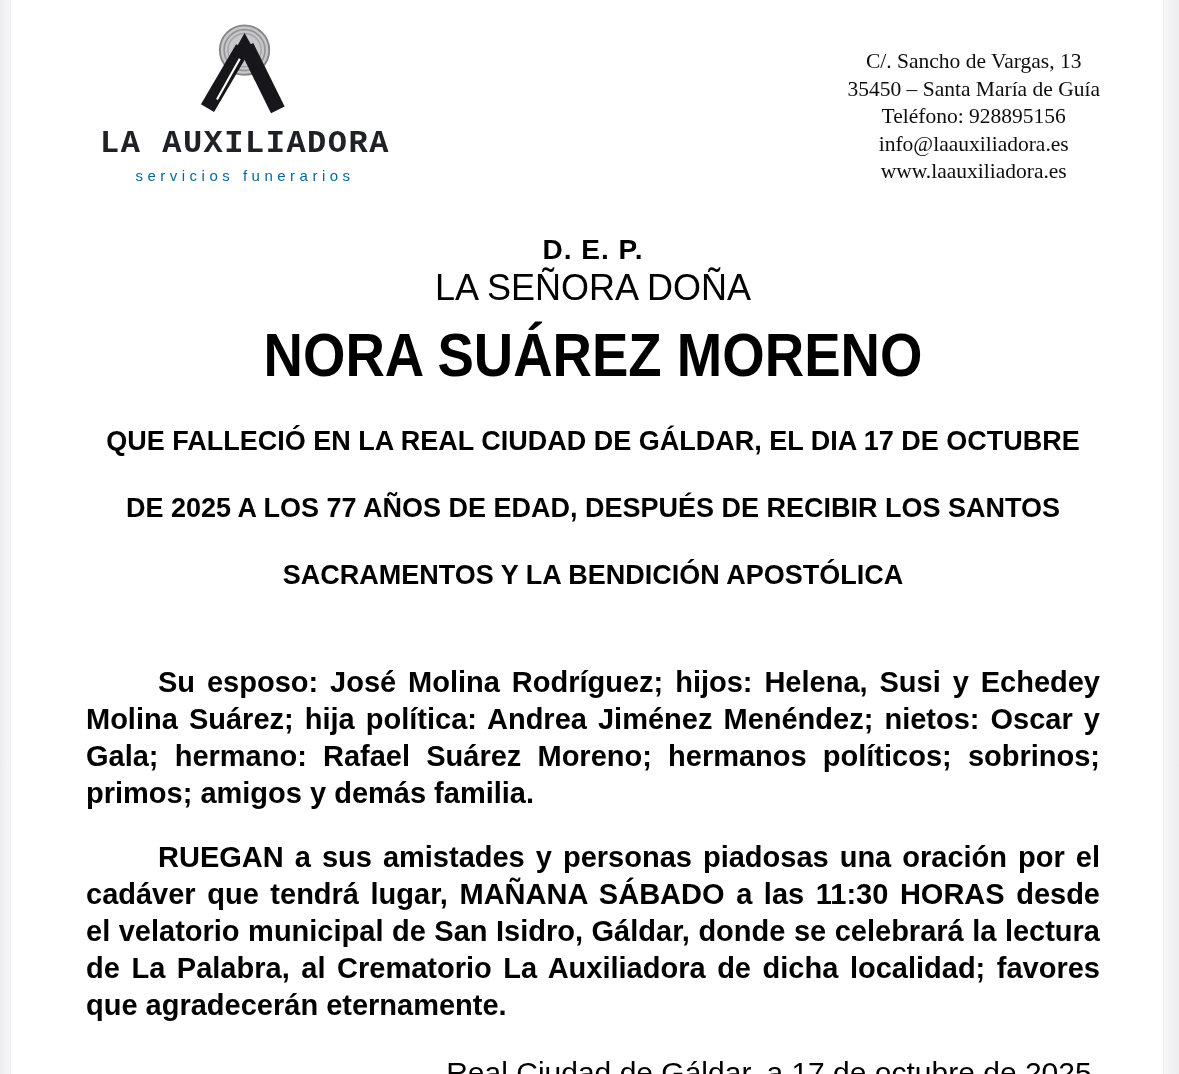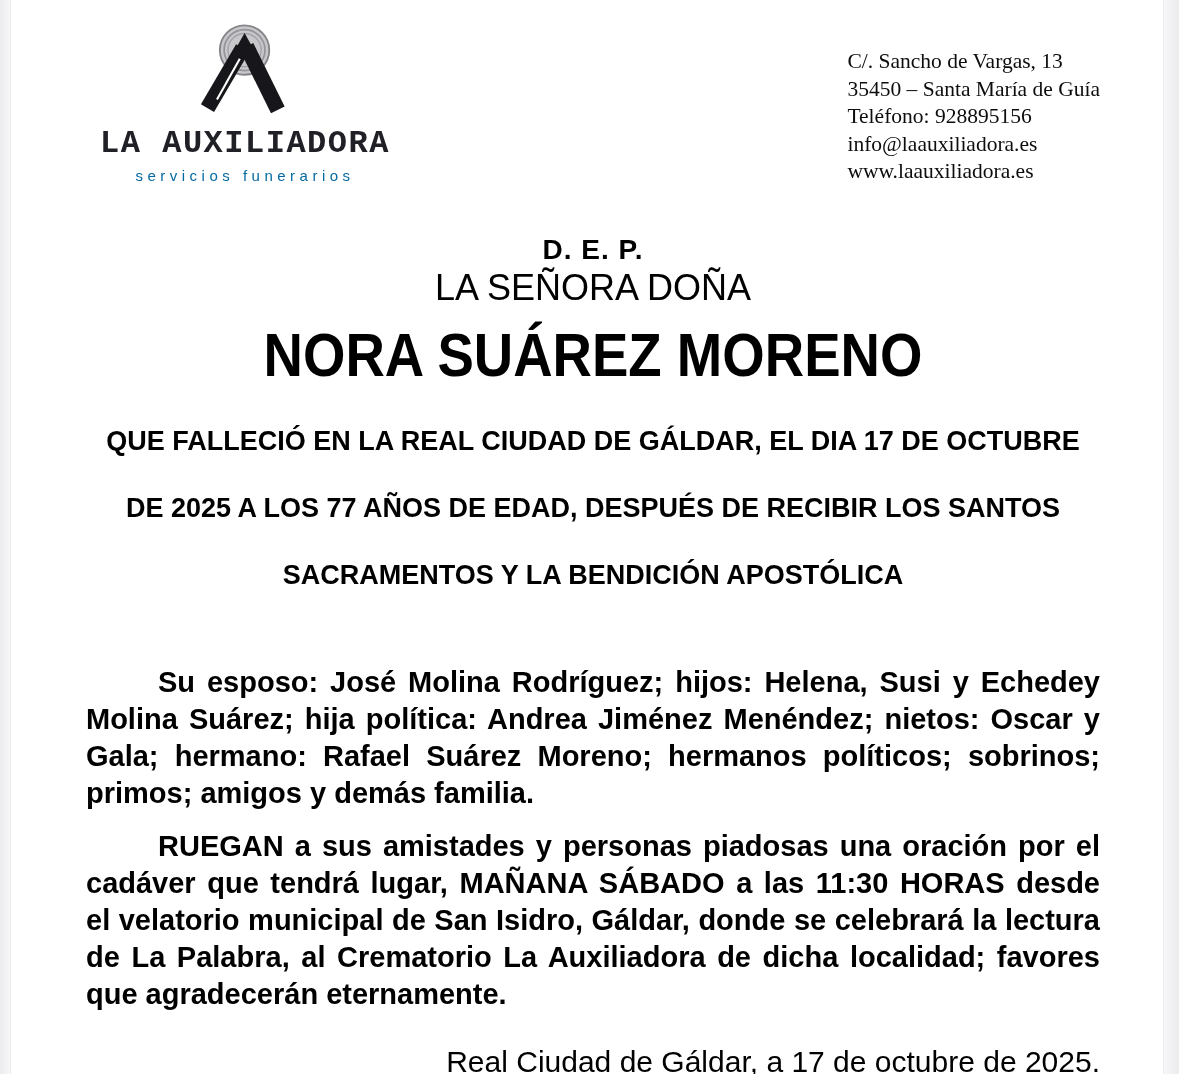--- a/index.html
+++ b/index.html
@@ -65,21 +65,21 @@
     font-weight: 400;
     letter-spacing: 4.5px;
     color: #0369a1;
     line-height: 18px;
     white-space: nowrap;
   }
   .contact-block {
     position: absolute;
     right: 79px;
     top: 48px;
-    text-align: left;
+    text-align: center;
     font-family: "Liberation Serif", serif;
     font-size: 21.5px;
     line-height: 27.5px;
     color: #0d0d0d;
   }
 
   
   .content {
     position: absolute;
     left: 86px;
@@ -128,21 +128,21 @@
   .para .line {
     text-align: justify;
     text-align-last: justify;
   }
   .para .line.first { text-indent: 72px; }
   .para .line.last {
     text-align: right;
     text-align-last: left;
   }
   .para-family  { margin-top: 73px; }
-  .para-request { margin-top: 16px; }
+  .para-request { margin-top: 27px; }
 
   .dateline {
     margin-top: 30px;
     text-align: right;
     font-size: 30px;
     line-height: 37px;
     white-space: nowrap;
   }
 </style>
 </head>

